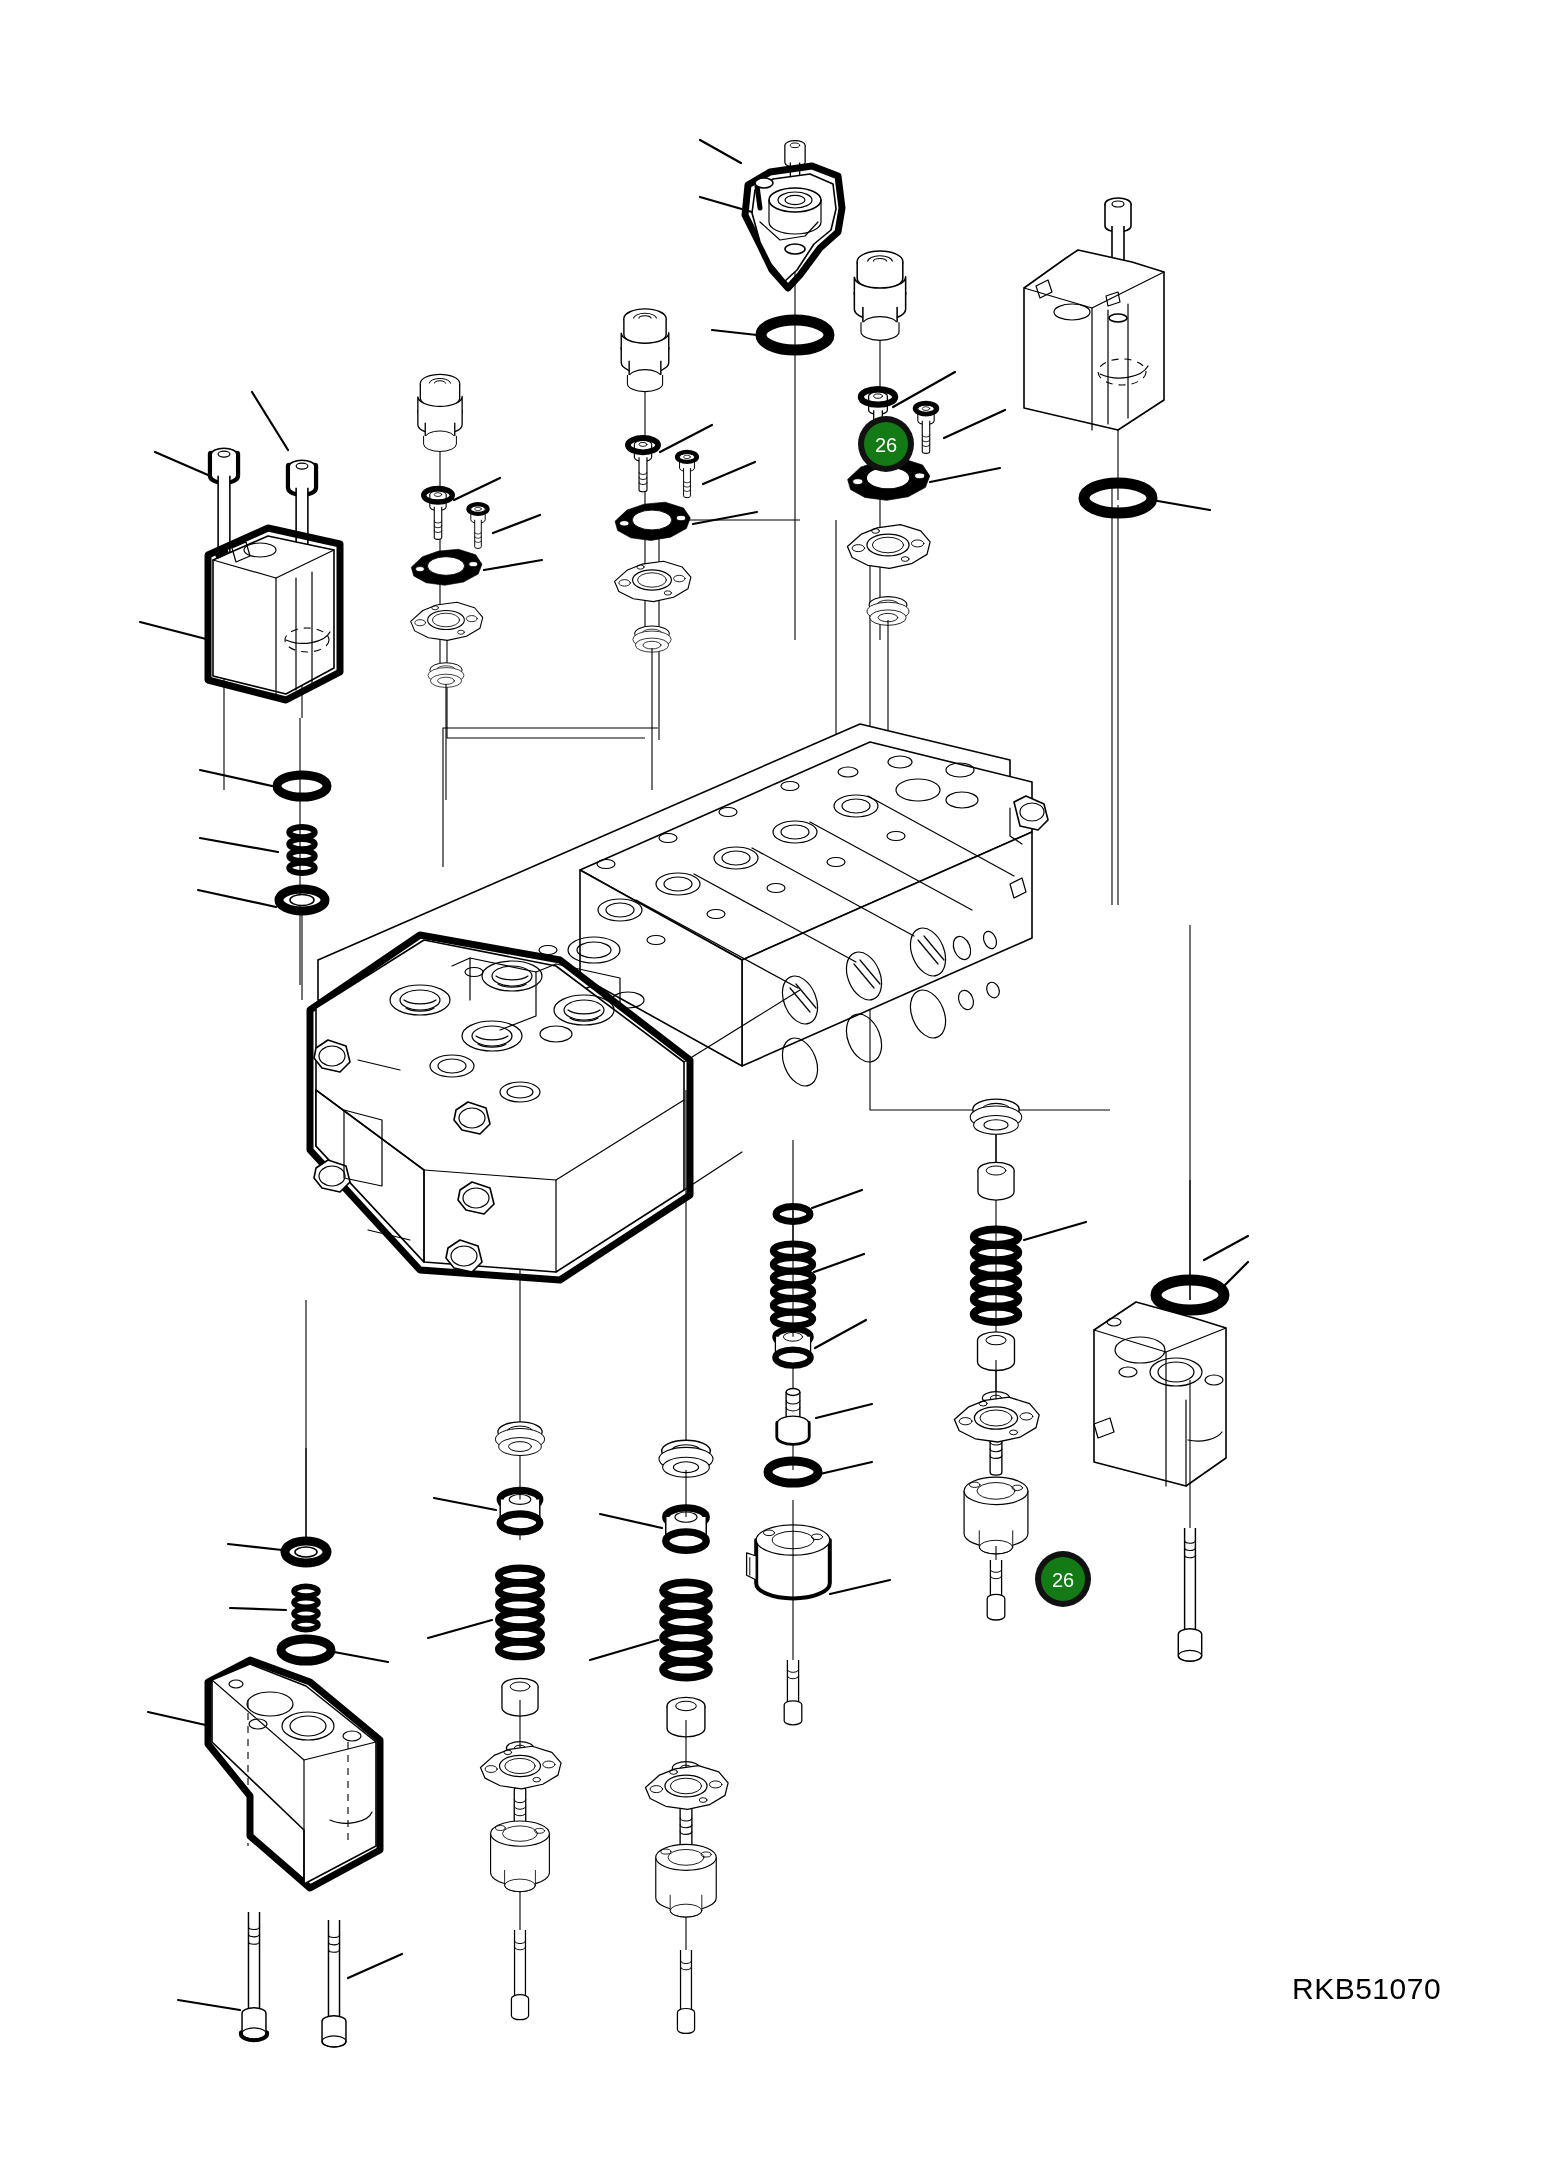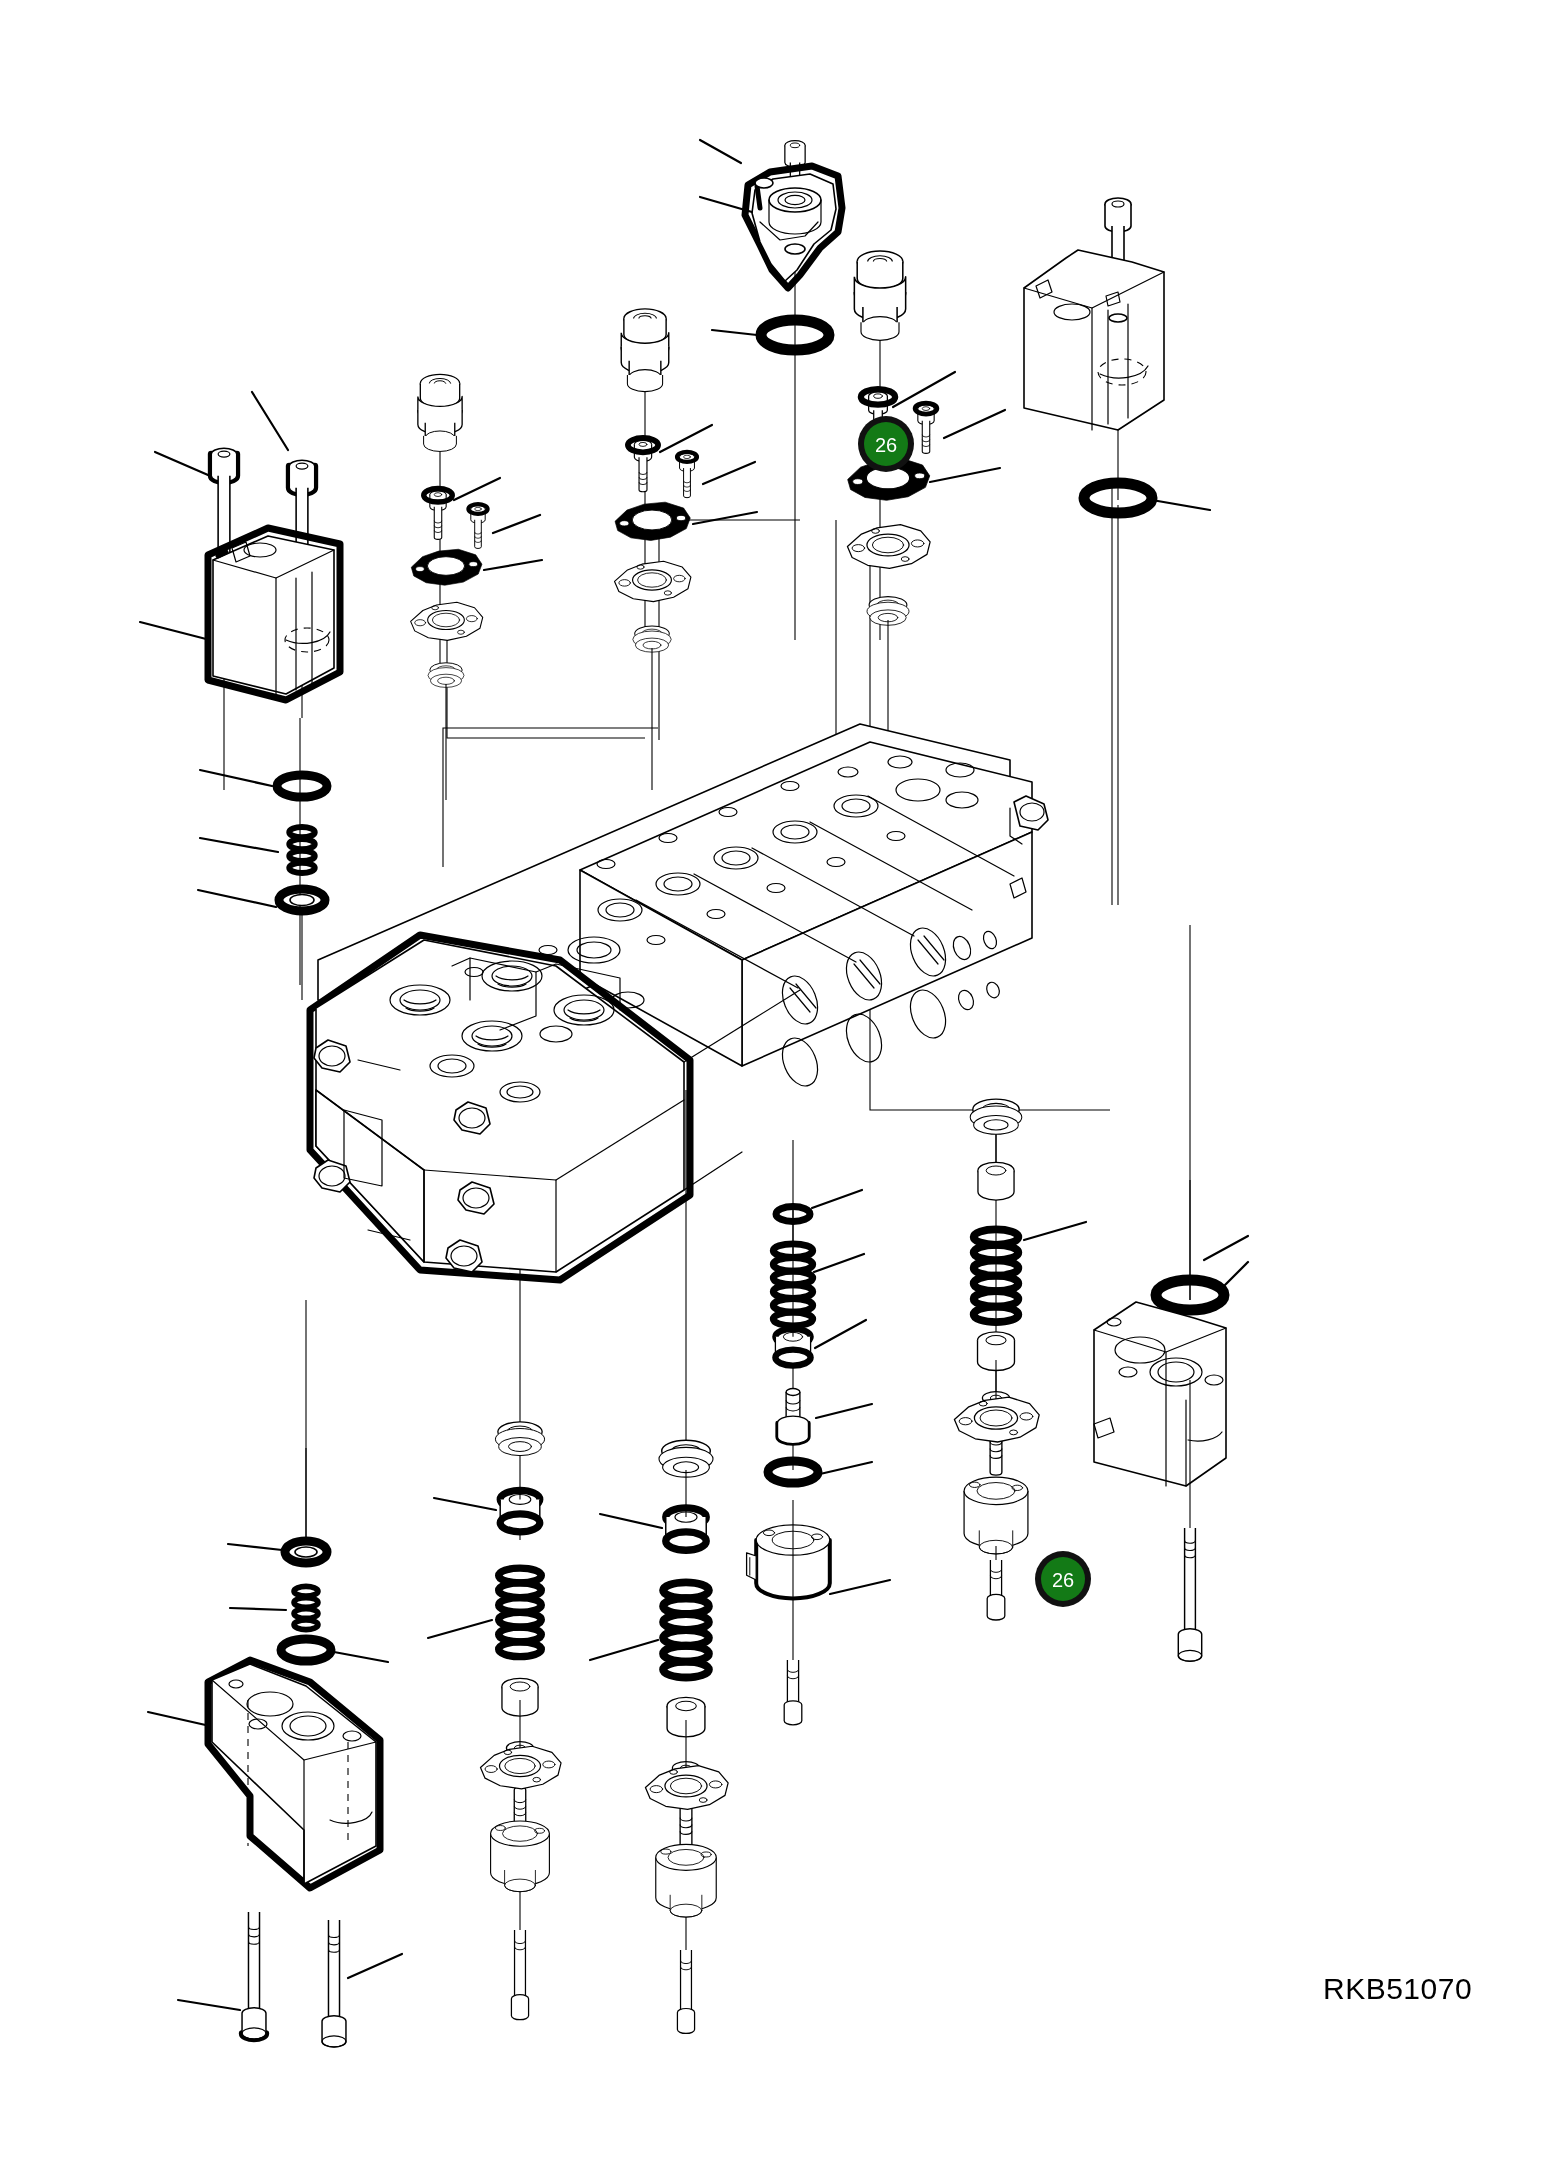--- a/index.html
+++ b/index.html
@@ -769,15 +769,15 @@
       <text class="badge-text" x="886" y="445">26</text>
     </g>
     <g>
       <circle cx="1063" cy="1579" r="28" fill="#111111"></circle>
       <circle cx="1063" cy="1579" r="22" fill="#137a16"></circle>
       <text class="badge-text" x="1063" y="1580">26</text>
     </g>
 
   </svg>
 
-  <div id="partcode" style="left: 1292px; top: 1972px; margin-left: 31px;">RKB51070</div>
+  <div id="partcode" style="left: 1292px; top: 1972px;">RKB51070</div>
 
 </div>
 
 </body></html>

